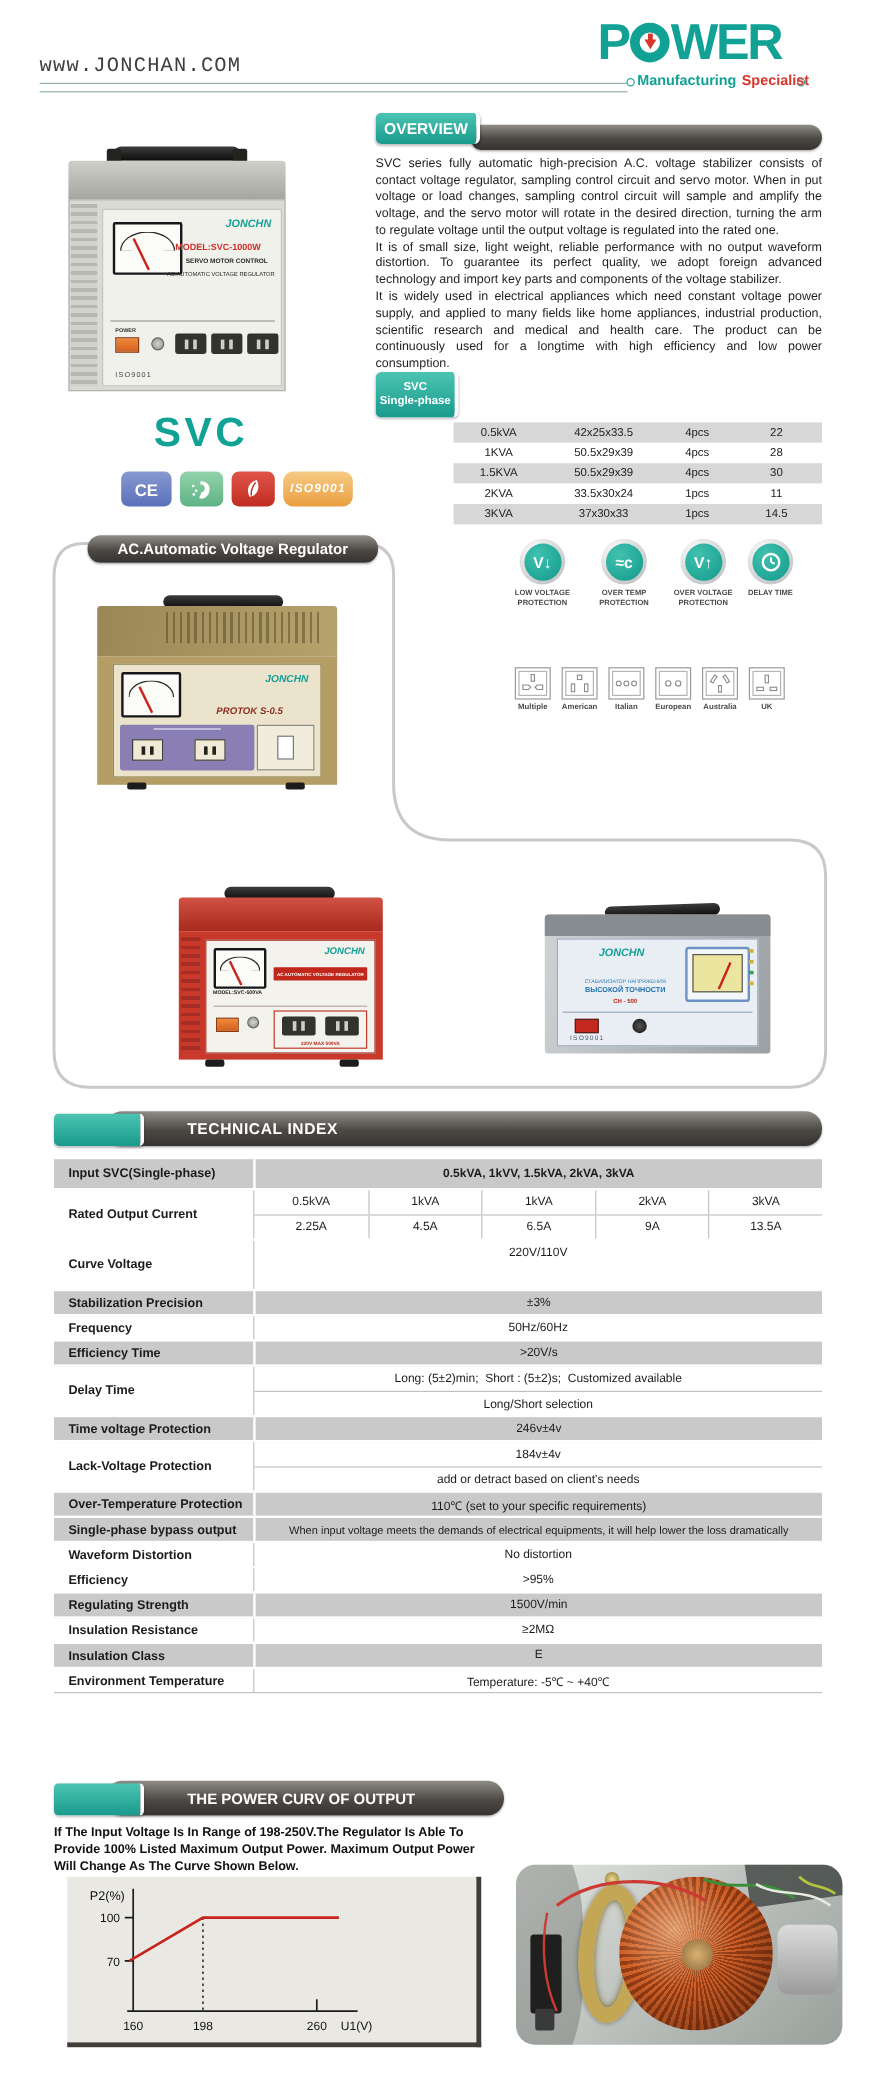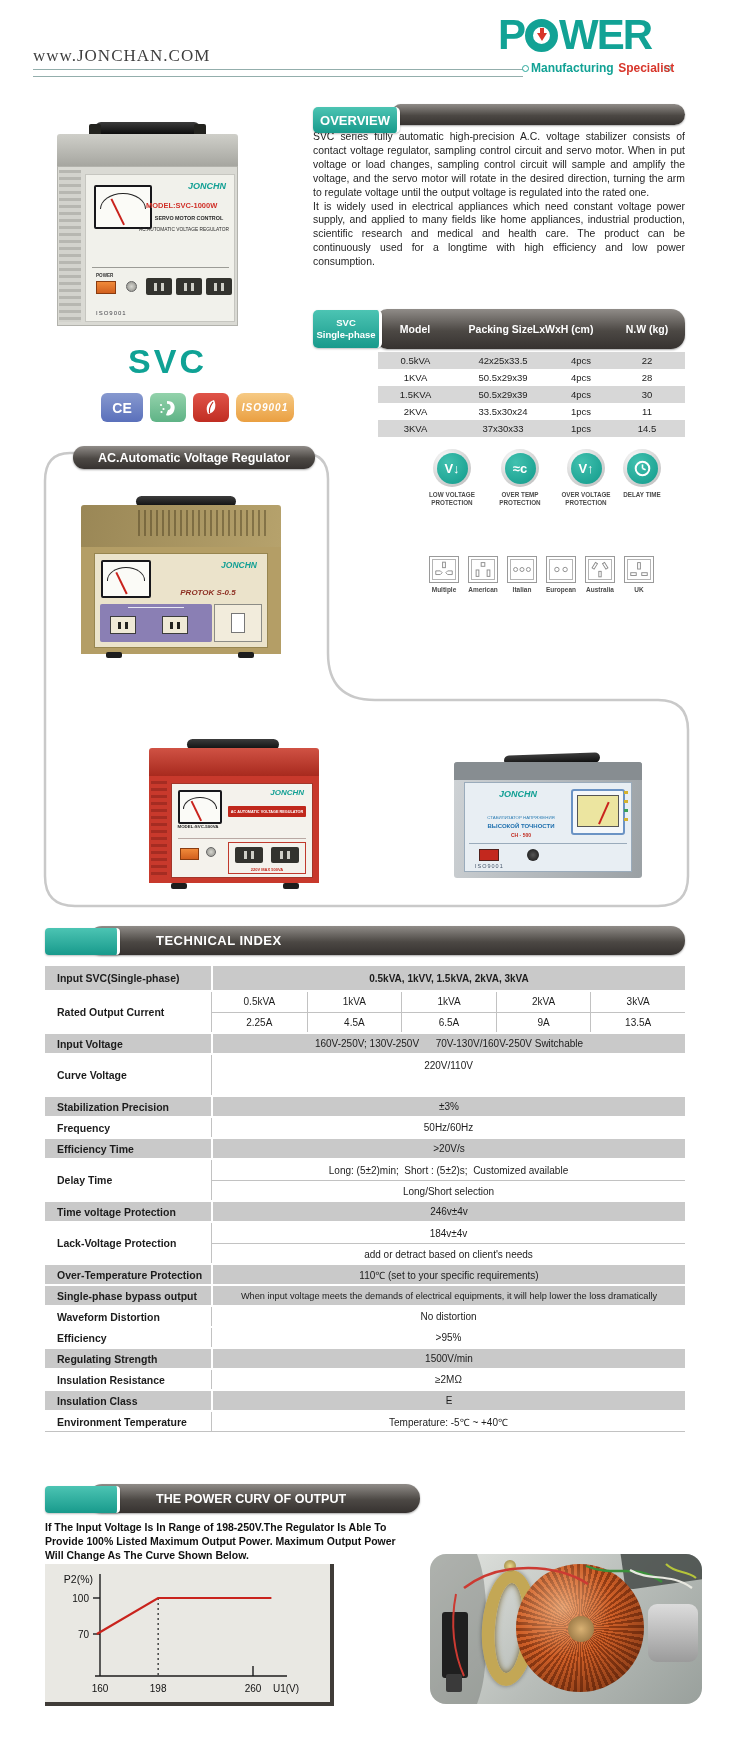--- a/index.html
+++ b/index.html
@@ -1,20 +1,20 @@
 <!DOCTYPE html>
 <html><head>
 <meta charset="utf-8">
 <style>
   html,body{margin:0;padding:0;background:#fff}
   .page{position:relative;width:730px;height:1738px;background:#fff;overflow:hidden;
         font-family:"Liberation Sans",sans-serif;color:#1c1c1c}
   .a{position:absolute}
   
-  .website{font-family:Liberation Serif, serif;font-size:17px;letter-spacing:1px;color:#3e3e3e}
+  .website{font-family:Liberation Mono, monospace;font-size:17px;letter-spacing:1px;color:#3e3e3e}
   .hline{height:1px;background:#93aeac}
   .dotend{width:5px;height:5px;border:1px solid #2aa79b;border-radius:50%;background:#fff}
   .logo-row{display:flex;align-items:center}
   .lg{font-size:42px;font-weight:bold;color:#12a295;letter-spacing:-2px;line-height:1}
   .lg-o{display:inline-block;width:33px;height:33px;border:8px solid #12a295;border-radius:50%;
         position:relative;margin:0 1px;box-sizing:border-box;background:#fff}
   .lg-o .stem{position:absolute;left:50%;top:1px;width:4px;height:6px;background:#d8362b;transform:translateX(-50%)}
   .lg-o .tri{position:absolute;left:50%;top:6px;transform:translateX(-50%);width:0;height:0;
         border-left:5px solid transparent;border-right:5px solid transparent;border-top:8px solid #d8362b}
   .mfg{font-size:12px;font-weight:bold;color:#12a295}
@@ -103,25 +103,26 @@
         </span>
       <span class="lg">WER</span>
     </div>
     <div class="a" style="left:531px;top:58px;white-space:nowrap">
       <span class="mfg">Manufacturing</span>
       <span class="spec">Specialist</span>
     </div>
   </div>
 
   <div class="a bar-dark" style="left:393px;top:104px;width:292px;height:21px"></div>
-  <div class="a tab-teal" style="left:313px;top:107px;width:84px;height:26px;font-size:13px">
+  <div class="a tab-teal" style="left:313px;top:94px;width:84px;height:26px;font-size:13px">
     <span>OVERVIEW</span>
   </div>
   <div class="a ovtext" style="left:313px;top:130px;width:372px">
     <p>SVC series fully automatic high-precision A.C. voltage stabilizer consists of contact voltage regulator, sampling control circuit and servo motor. When in put voltage or load changes, sampling control circuit will sample and amplify the voltage, and the servo motor will rotate in the desired direction, turning the arm to regulate voltage until the output voltage is regulated into the rated one.</p>
+    <p>It is of small size, light weight, reliable performance with no output waveform distortion. To guarantee its perfect quality, we adopt foreign advanced technology and import key parts and components of the voltage stabilizer.</p>
     <p>It is widely used in electrical appliances which need constant voltage power supply, and applied to many fields like home appliances, industrial production, scientific research and medical and health care. The product can be continuously used for a longtime with high efficiency and low power consumption.</p>
   </div>
 
   <div class="a" style="left:55px;top:120px;width:185px;height:212px">
     <div class="a handle" style="left:40px;top:2px;width:105px;height:12px"></div>
     <div class="a" style="left:34px;top:4px;width:12px;height:14px;background:#23231f;border-radius:2px"></div>
     <div class="a" style="left:139px;top:4px;width:12px;height:14px;background:#23231f;border-radius:2px"></div>
     <div class="a" style="left:2px;top:14px;width:181px;height:32px;background:linear-gradient(#cfcfc9,#a6a6a0);border-radius:3px 3px 0 0"></div>
     <div class="a" style="left:2px;top:46px;width:181px;height:160px;background:#dadad4;border:1px solid #b2b2ac;box-sizing:border-box"></div>
     <div class="a" style="left:4px;top:50px;width:22px;height:152px;background:repeating-linear-gradient(180deg,#b7b7b1 0 3px,#d3d3cd 3px 7px)"></div>
@@ -172,25 +173,20 @@
       <svg width="20" height="20" viewBox="0 0 20 20">
         <path d="M13 2 C6 4 4 10 7 16 C14 15 16 8 13 2 Z" fill="#fff"></path>
         <path d="M12 4 C9 8 8 12 8.5 15" stroke="#c02d22" stroke-width="1.2" fill="none"></path>
       </svg>
     </div>
     <div style="width:58px;height:29px;border-radius:8px;background:linear-gradient(#f6ca84,#ea9f41);display:flex;align-items:center;justify-content:center">
       <span style="color:#fff;font-weight:bold;font-style:italic;font-size:10px;letter-spacing:1px">ISO9001</span>
     </div>
   </div>
 
-  <div class="a bar-dark phead" style="left:377px;top:309px;width:308px;height:40px">
-    <div class="pc" style="width:76px">Model</div>
-    <div class="pc" style="width:156px">Packing SizeLxWxH (cm)</div>
-    <div class="pc" style="width:76px">N.W (kg)</div>
-  </div>
   <div class="a tab-teal" style="left:313px;top:310px;width:66px;height:38px;font-size:9.5px;line-height:12px;flex-direction:column">
     <span>SVC</span>
     <span>Single-phase</span>
   </div>
   <div class="a" style="left:378px;top:352px">
     <div class="prow" style="background:#d7d7d7">
       <span class="pc" style="width:75px">0.5kVA</span>
       <span class="pc" style="width:100px">42x25x33.5</span>
       <span class="pc" style="width:56px">4pcs</span>
       <span class="pc" style="width:76px">22</span>
@@ -457,24 +453,20 @@
         <div class="g5 gb">
           <div class="gc">2.25A</div>
           <div class="gc">4.5A</div>
           <div class="gc">6.5A</div>
           <div class="gc">9A</div>
           <div class="gc">13.5A</div>
         </div>
       </div>
     </div>
 
-    <div class="trow shade" style="height:19px">
-      <div class="tl">Input Voltage</div>
-      <div class="tv">160V-250V; 130V-250V      70V-130V/160V-250V Switchable</div>
-    </div>
 
     <div class="trow plain" style="height:40px">
       <div class="tl">Curve Voltage</div>
       <div class="tvcol">
         <div class="tv">220V/110V</div>
       </div>
     </div>
 
     <div class="trow shade" style="height:19px">
       <div class="tl">Stabilization Precision</div>
@@ -553,21 +545,21 @@
     </div>
   </div>
 
   <div class="a bar-dark" style="left:88px;top:1484px;width:332px;height:29px;padding-left:68px;box-sizing:border-box;font-size:12.5px;border-radius:14px">
     <span>THE POWER CURV OF OUTPUT</span>
   </div>
   <div class="a tab-teal" style="left:45px;top:1486px;width:72px;height:27px;border-radius:4px"></div>
 
   <div class="a desc" style="left:45px;top:1520px;width:368px">If The Input Voltage Is In Range of 198-250V.The Regulator Is Able To Provide 100% Listed Maximum Output Power. Maximum Output Power Will Change As The Curve Shown Below.</div>
 
-  <div class="a chartbox" style="left:45px;top:1564px;width:289px;height:142px">
+  <div class="a chartbox" style="left:56px;top:1564px;width:345px;height:142px">
     <svg width="285" height="138" viewBox="0 0 285 138">
       <line x1="55" y1="10" x2="55" y2="112" stroke="#1c1c1c" stroke-width="1.4"></line>
       <line x1="50" y1="112" x2="242" y2="112" stroke="#1c1c1c" stroke-width="1.4"></line>
       <line x1="48" y1="34" x2="55" y2="34" stroke="#1c1c1c" stroke-width="1.4"></line>
       <line x1="48" y1="70" x2="55" y2="70" stroke="#1c1c1c" stroke-width="1.4"></line>
       <line x1="208" y1="102" x2="208" y2="112" stroke="#1c1c1c" stroke-width="1.4"></line>
       <line x1="113.14" y1="34" x2="113.14" y2="112" stroke="#1c1c1c" stroke-width="1.2" stroke-dasharray="2,3"></line>
       <polyline points="51.9,70.0 113.1,34.0 226.4,34.0" fill="none" stroke="#c9231d" stroke-width="2.2"></polyline>
       <text x="48" y="19" font-size="10.5" text-anchor="end" fill="#111">P2(%)</text>
       <text x="44" y="38" font-size="10" text-anchor="end" fill="#111">100</text>

